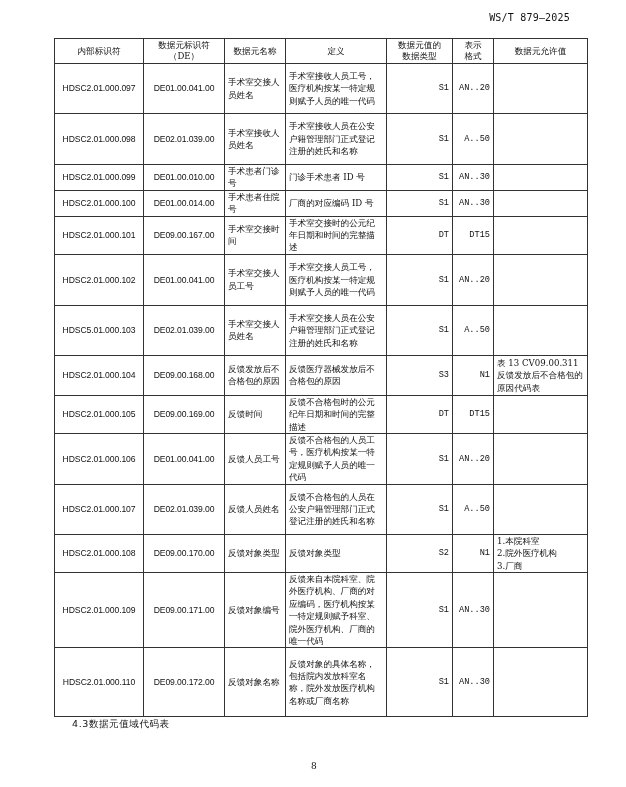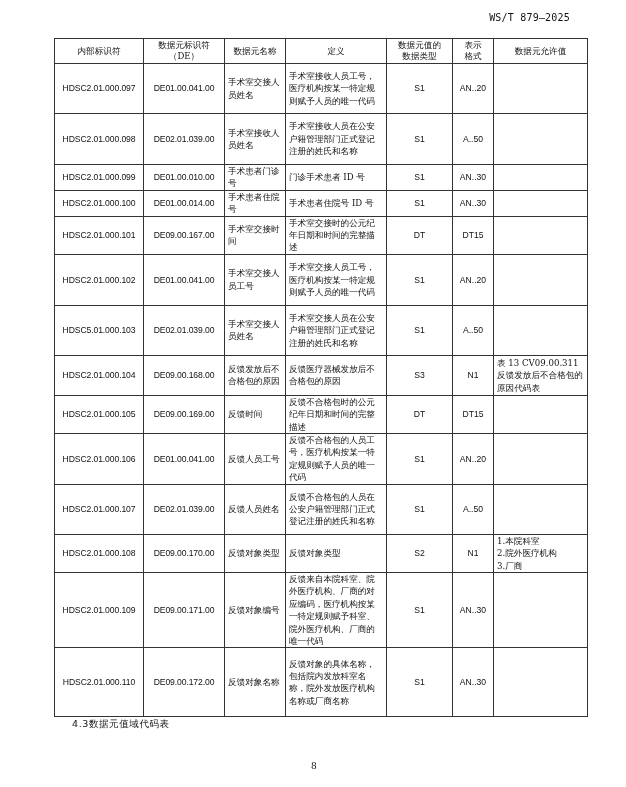--- a/index.html
+++ b/index.html
@@ -8,21 +8,21 @@
   .std-code { position: absolute; top: 12px; right: 56px; font-family: "DejaVu Sans Mono", "Liberation Mono", monospace;
               font-size: 10px; letter-spacing: 0.2px; color: #111; }
   table.de { position: absolute; left: 54px; top: 38px; border-collapse: collapse; table-layout: fixed;
              width: 533px; border: 1.3px solid #222; }
   table.de th, table.de td { border: 1px solid #333; padding: 0 3px; font-size: 8.6px; line-height: 12.4px;
              vertical-align: middle; overflow: hidden; }
   table.de th { font-weight: normal; text-align: center; height: 24px; line-height: 11px; }
   td.id, td.de { text-align: center; font-family: Liberation Sans, sans-serif; font-size: 8.2px; letter-spacing: -0.1px; padding: 0 1px; }
   td.name { text-align: left; }
   td.def { text-align: left; }
-  td.type, td.fmt { text-align: center; font-family: Liberation Sans, sans-serif; font-size: 8.2px; margin-left: 41px; }
+  td.type, td.fmt { text-align: right; font-family: Liberation Mono, monospace; font-size: 8.2px; margin-left: 41px; }
   td.allowed { text-align: left; font-size: 8.4px; }
   .allowed-line { display: block; }
   .section-heading { position: absolute; left: 72px; top: 718px; font-family: "DejaVu Sans", "Liberation Sans", sans-serif;
                      font-size: 9.5px; letter-spacing: 0.6px; }
   .section-heading .num { }
   .page-num { position: absolute; left: 311px; top: 761px; font-size: 9px; }
 </style>
 </head>
 <body>
 
@@ -74,21 +74,21 @@
         <td class="name">手术患者门诊号</td>
         <td class="def">门诊手术患者 ID 号</td>
         <td class="type">S1</td>
         <td class="fmt">AN..30</td>
         <td class="allowed"></td>
       </tr>
       <tr style="height: 25px;">
         <td class="id">HDSC2.01.000.100</td>
         <td class="de">DE01.00.014.00</td>
         <td class="name">手术患者住院号</td>
-        <td class="def">手术患者住院号 ID 号</td>
+        <td class="def">厂商的对应编码 ID 号</td>
         <td class="type">S1</td>
         <td class="fmt">AN..30</td>
         <td class="allowed"></td>
       </tr>
       <tr style="height: 38px;">
         <td class="id">HDSC2.01.000.101</td>
         <td class="de">DE09.00.167.00</td>
         <td class="name">手术室交接时间</td>
         <td class="def">手术室交接时的公元纪年日期和时间的完整描述</td>
         <td class="type">DT</td>

